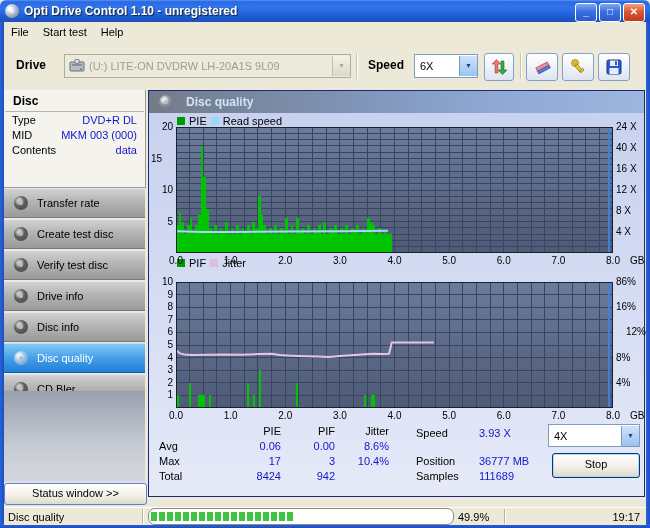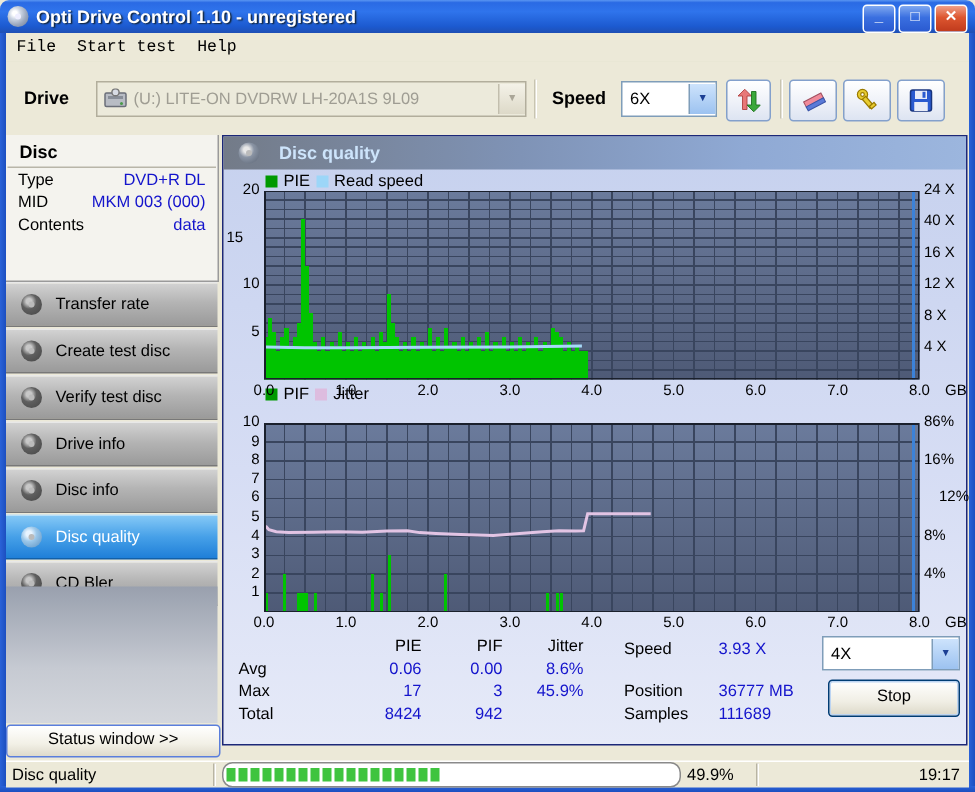--- a/index.html
+++ b/index.html
@@ -16,21 +16,21 @@
   .win-icon::after{content:"";position:absolute;left:5px;top:5px;width:4px;height:4px;border-radius:50%;background:#eef;}
   #win-btns{position:absolute;right:5px;top:3px;display:flex;gap:2px;}
   .wbtn{width:20px;height:17px;border:1px solid #fff;border-radius:3px;color:#fff;
     font-size:10px;line-height:15px;text-align:center;font-weight:bold;}
   .wbtn.min{background:linear-gradient(#7fa8f0,#3a6fe0 45%,#2a5ad0);}
   .wbtn.max{background:linear-gradient(#7fa8f0,#3a6fe0 45%,#2a5ad0);}
   .wbtn.close{background:linear-gradient(#f0a088,#dd5630 45%,#c03a1c);}
   #frame-l,#frame-r{position:absolute;top:22px;width:4px;height:502px;background:linear-gradient(90deg,#2a62d8,#1c4fc0);}
   #frame-l{left:0;} #frame-r{right:0;}
   #frame-b{position:absolute;left:0;bottom:0;width:650px;height:4px;background:linear-gradient(180deg,#2a62d8,#1c4fc0);}
-  #menubar{position:absolute;left:4px;top:22px;width:642px;height:19px;background:#ece9d8;display:flex;align-items:center;border-bottom:1px solid #e2dfcc;font-family:Liberation Mono, monospace;}
+  #menubar{position:absolute;left:4px;top:22px;width:642px;height:19px;background:#ece9d8;display:flex;align-items:center;border-bottom:1px solid #e2dfcc;}
   .menu-item{padding:2px 7px;}
   
   #toolbar{position:absolute;left:4px;top:41px;width:642px;height:48px;background:#ece9d8;}
   #drive-label{position:absolute;left:12px;top:17px;font-weight:bold;font-size:12px;}
   #drive-combo{position:absolute;left:60px;top:13px;width:285px;height:22px;background:#eceadb;
     border:1px solid #b2ae9c;display:flex;align-items:center;color:#9f9d93;}
   #drive-combo .arrowbox{margin-left:auto;width:17px;height:20px;background:linear-gradient(#f4f2e8,#ddd9c8);
     border-left:1px solid #c2bead;color:#aaa698;text-align:center;font-size:7px;line-height:20px;}
   #speed-label{position:absolute;left:364px;top:17px;font-weight:bold;font-size:12px;}
   .sep-v{position:absolute;top:12px;width:1px;height:26px;background:#c8c4b0;border-right:1px solid #fff;}
@@ -505,21 +505,21 @@
   <div class="stat-hdr" style="left:190px;top:334px;width:50px">Jitter</div>
 
   <div class="stat-lab" style="left:10px;top:349px">Avg</div>
   <div class="stat-val" style="left:82px;top:349px;width:50px">0.06</div>
   <div class="stat-val" style="left:138px;top:349px;width:48px">0.00</div>
   <div class="stat-val" style="left:190px;top:349px;width:50px">8.6%</div>
 
   <div class="stat-lab" style="left:10px;top:364px">Max</div>
   <div class="stat-val" style="left:82px;top:364px;width:50px">17</div>
   <div class="stat-val" style="left:138px;top:364px;width:48px">3</div>
-  <div class="stat-val" style="left:190px;top:364px;width:50px">45.9%</div>
+  <div class="stat-val" style="left:190px;top:364px;width:50px">10.4%</div>
 
   <div class="stat-lab" style="left:10px;top:379px">Total</div>
   <div class="stat-val" style="left:82px;top:379px;width:50px">8424</div>
   <div class="stat-val" style="left:138px;top:379px;width:48px">942</div>
 
   <div class="stat-lab" style="left:267px;top:336px">Speed</div>
   <div class="stat-rval" style="left:330px;top:336px">3.93 X</div>
   <div class="stat-lab" style="left:267px;top:364px">Position</div>
   <div class="stat-rval" style="left:330px;top:364px">36777 MB</div>
   <div class="stat-lab" style="left:267px;top:379px">Samples</div>

